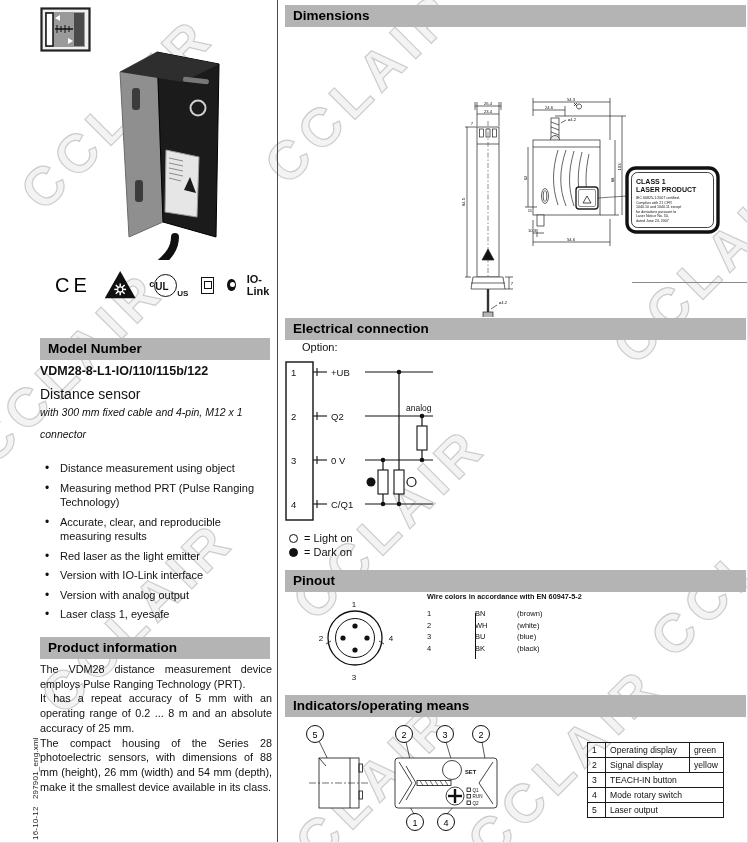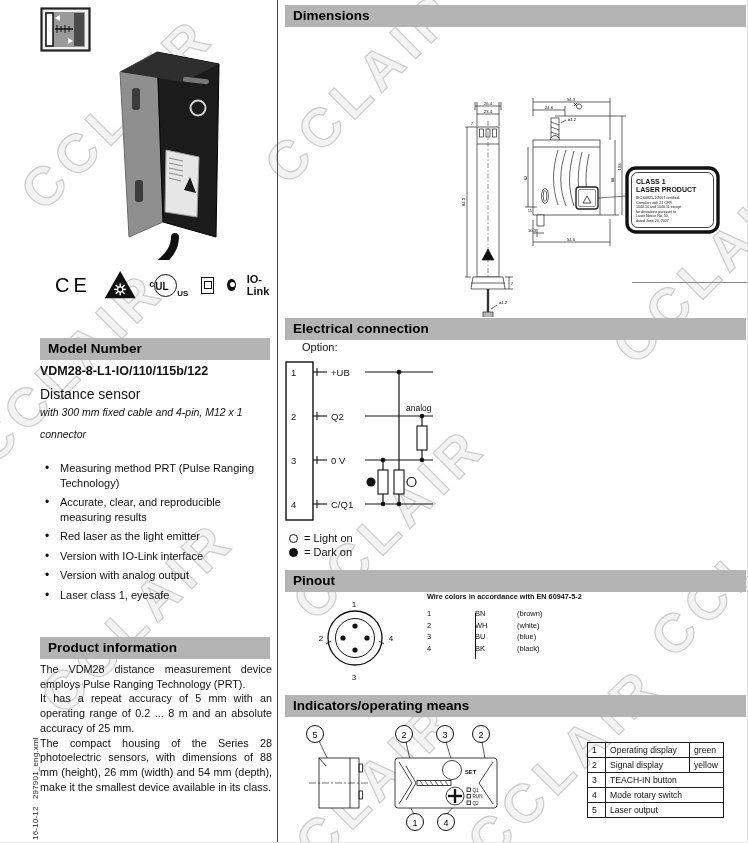--- a/index.html
+++ b/index.html
@@ -144,20 +144,24 @@
       <span>IO-Link</span>
     </span>
   </div>
 
   <div class="bar bar-left" style="top:338px">Model Number</div>
   <div class="abs model">VDM28-8-L1-IO/110/115b/122</div>
   <div class="abs mtype">Distance sensor</div>
   <div class="abs mdesc">with 300 mm fixed cable and 4-pin, M12 x 1 connector</div>
 
   <div class="abs feat">
+    <div class="fi">
+        <span class="bullet"></span>
+        <span>Distance measurement using object</span>
+      </div>
     <div class="fi">
         <span class="bullet"></span>
         <span>Measuring method PRT (Pulse Ranging Technology)</span>
       </div>
     <div class="fi">
         <span class="bullet"></span>
         <span>Accurate, clear, and reproducible measuring results</span>
       </div>
     <div class="fi">
         <span class="bullet"></span>

